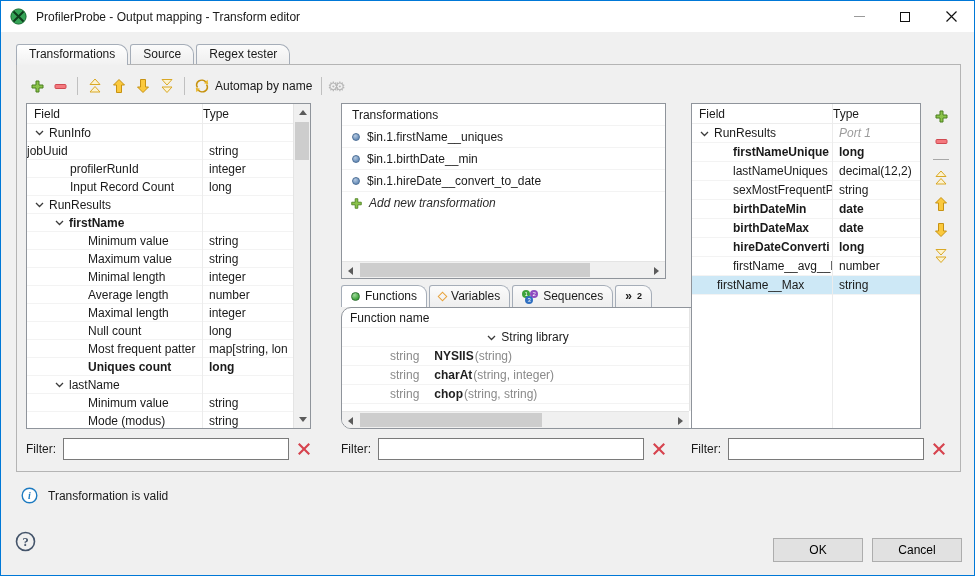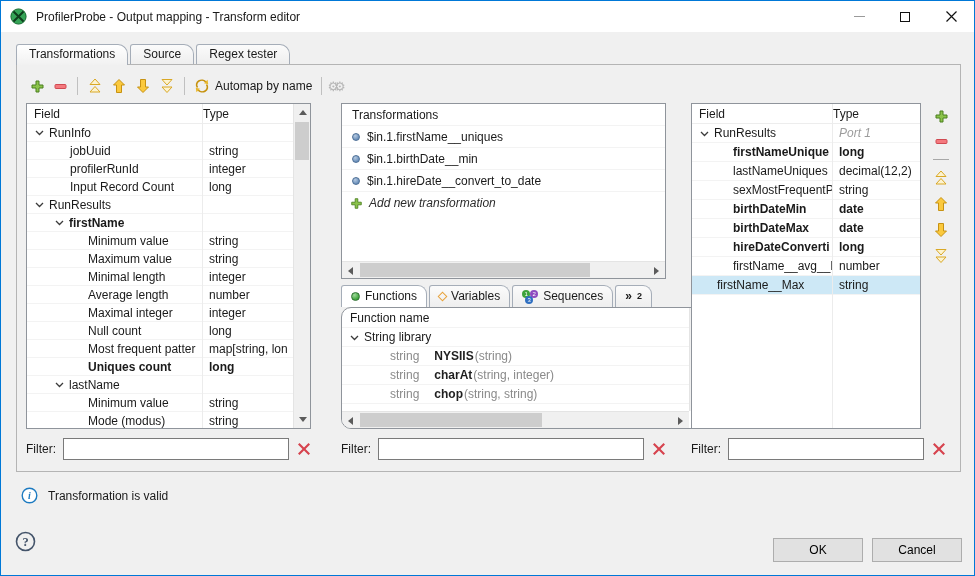--- a/index.html
+++ b/index.html
@@ -62,21 +62,21 @@
   .fdiamond{width:7px;height:7px;border:1.5px solid #e8a33d;transform:rotate(45deg);display:inline-block;}
   .seq-icon{position:relative;width:16px;height:14px;display:inline-block;}
   .seq-icon i{position:absolute;width:8px;height:8px;border-radius:50%;color:#fff;font-style:normal;font-size:6px;line-height:8px;text-align:center;}
   .s1{left:0;top:0;background:#3da33b;}
   .s2{right:0;top:0;background:#8f4bbf;}
   .s3{left:3px;bottom:0;background:#2f6fc1;}
   .ovf{font-weight:bold;}
   .ovf sub{font-size:9px;}
   
   .func-header{height:20px;line-height:20px;padding-left:8px;border-bottom:1px solid #f3f3f3;}
-  .fgroup{height:19px;display:flex;align-items:center;padding-left:6px;border-bottom:1px solid #f3f3f3;}
+  .fgroup{height:19px;display:flex;align-items:center;padding-left:6px;border-bottom:1px solid #f3f3f3;justify-content:center;}
   .frow{height:19px;display:flex;align-items:center;padding-left:48px;border-bottom:1px solid #f3f3f3;white-space:nowrap;overflow:hidden;}
   .fret{color:#8a8a8a;}
   .fname{color:#1f1f1f;font-weight:bold;margin:0 1px 0 15px;}
   
   .vsb{position:absolute;top:0;right:0;bottom:0;width:17px;background:#f0f0f0;border-left:1px solid #e4e4e4;}
   .vsb.short{bottom:17px;}
   .hsb{position:absolute;left:0;right:0;bottom:0;height:17px;background:#f0f0f0;border-top:1px solid #e4e4e4;display:flex;justify-content:space-between;}
   .hsb.short{right:17px;}
   .sbb{width:17px;height:17px;display:flex;align-items:center;justify-content:center;flex:none;}
   .vsb .sbb.bottom{position:absolute;bottom:0;left:0;}
@@ -197,21 +197,21 @@
                 <polyline points="1,3 4.5,6.5 8,3" fill="none" stroke="#3b3b3b" stroke-width="1.3"></polyline>
               </svg>
             </span>
             <span>RunInfo</span>
           </div>
           <div class="c-type">
             <span class=""></span>
           </div>
         </div>
         <div class="trow">
-          <div class="c-label" style="padding-left:43px">
+          <div class="c-label" style="">
             <span>jobUuid</span>
           </div>
           <div class="c-type">
             <span class="">string</span>
           </div>
         </div>
         <div class="trow">
           <div class="c-label" style="padding-left:43px">
             <span>profilerRunId</span>
           </div>
@@ -280,21 +280,21 @@
         <div class="trow">
           <div class="c-label" style="padding-left:61px">
             <span>Average length</span>
           </div>
           <div class="c-type">
             <span class="">number</span>
           </div>
         </div>
         <div class="trow">
           <div class="c-label" style="padding-left:61px">
-            <span>Maximal integer</span>
+            <span>Maximal length</span>
           </div>
           <div class="c-type">
             <span class="">integer</span>
           </div>
         </div>
         <div class="trow">
           <div class="c-label" style="padding-left:61px">
             <span>Null count</span>
           </div>
           <div class="c-type">

